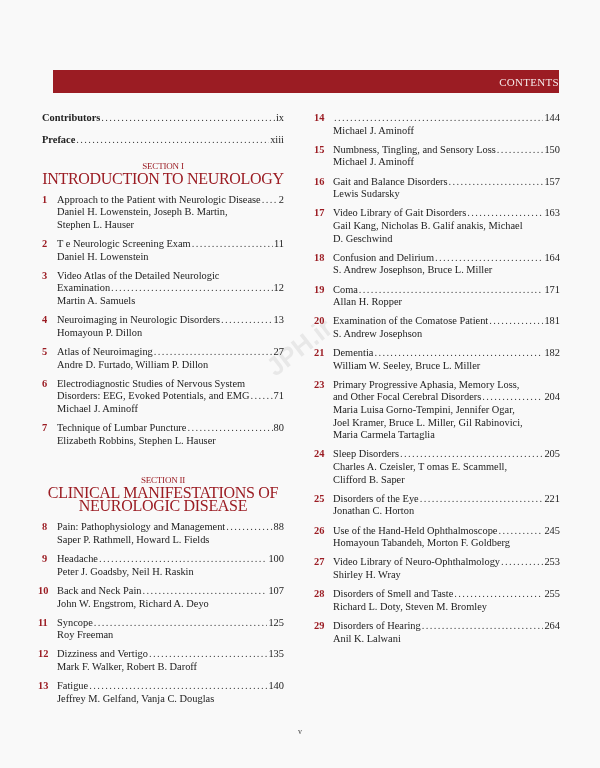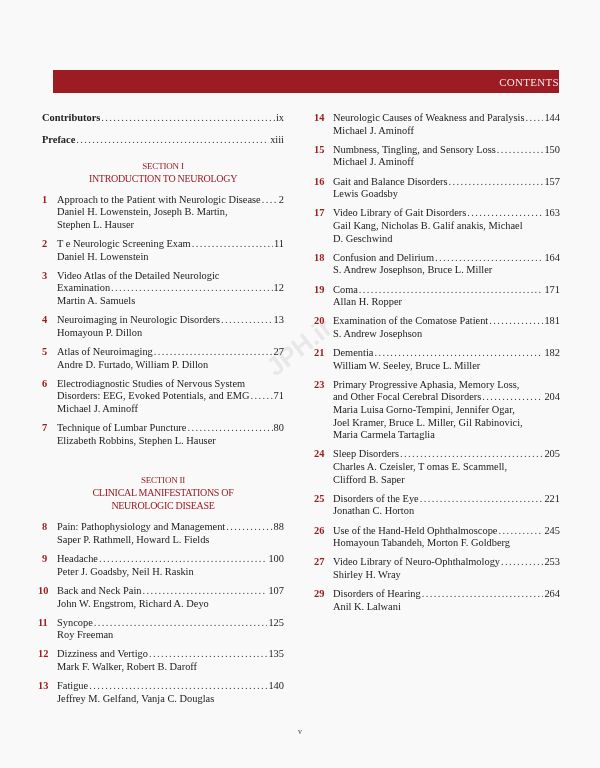--- a/index.html
+++ b/index.html
@@ -60,21 +60,21 @@
       text-align: center;
       color: #9b1c23;
       margin: 10px 0 9px 0;
     }
     .section .snum {
       font-size: 9px;
       line-height: 11px;
       letter-spacing: -0.2px;
     }
     .section .stitle {
-      font-size: 10px;
+      font-size: 16px;
       line-height: 13px;
       letter-spacing: -0.3px;
     }
 
     .entry {
       position: relative;
       padding-left: 15px;
       margin-bottom: 6.6px;
     }
     .col.right .entry { padding-left: 15px; }
@@ -282,21 +282,20 @@
       </div>
     <div class="authors">Jeffrey M. Gelfand, Vanja C. Douglas</div>
   </div>
 </div>
 
 <div class="col right">
 
   <div class="entry">
     <span class="num two">14</span>
     <div class="tline">
-        <span class="ttext">Neurologic Causes of Weakness and Paralysis</span>
         <span class="leader"></span>
         <span class="pg">144</span>
       </div>
     <div class="authors">Michael J. Aminoff</div>
   </div>
 
   <div class="entry">
     <span class="num two">15</span>
     <div class="tline">
         <span class="ttext">Numbness, Tingling, and Sensory Loss</span>
@@ -306,21 +305,21 @@
     <div class="authors">Michael J. Aminoff</div>
   </div>
 
   <div class="entry">
     <span class="num two">16</span>
     <div class="tline">
         <span class="ttext">Gait and Balance Disorders</span>
         <span class="leader"></span>
         <span class="pg">157</span>
       </div>
-    <div class="authors">Lewis Goadsby</div>
+    <div class="authors">Lewis Sudarsky</div>
   </div>
 
   <div class="entry">
     <span class="num two">17</span>
     <div class="tline">
         <span class="ttext">Video Library of Gait Disorders</span>
         <span class="leader"></span>
         <span class="pg">163</span>
       </div>
     <div class="authors" style="width:200px;">Gail Kang, Nicholas B. Galif anakis, Michael D. Geschwind</div>
@@ -411,20 +410,29 @@
   <div class="entry">
     <span class="num two">27</span>
     <div class="tline">
         <span class="ttext">Video Library of Neuro-Ophthalmology</span>
         <span class="leader"></span>
         <span class="pg">253</span>
       </div>
     <div class="authors">Shirley H. Wray</div>
   </div>
 
+  <div class="entry">
+    <span class="num two">28</span>
+    <div class="tline">
+        <span class="ttext">Disorders of Smell and Taste</span>
+        <span class="leader"></span>
+        <span class="pg">255</span>
+      </div>
+    <div class="authors">Richard L. Doty, Steven M. Bromley</div>
+  </div>
 
   <div class="entry">
     <span class="num two">29</span>
     <div class="tline">
         <span class="ttext">Disorders of Hearing</span>
         <span class="leader"></span>
         <span class="pg">264</span>
       </div>
     <div class="authors">Anil K. Lalwani</div>
   </div>

